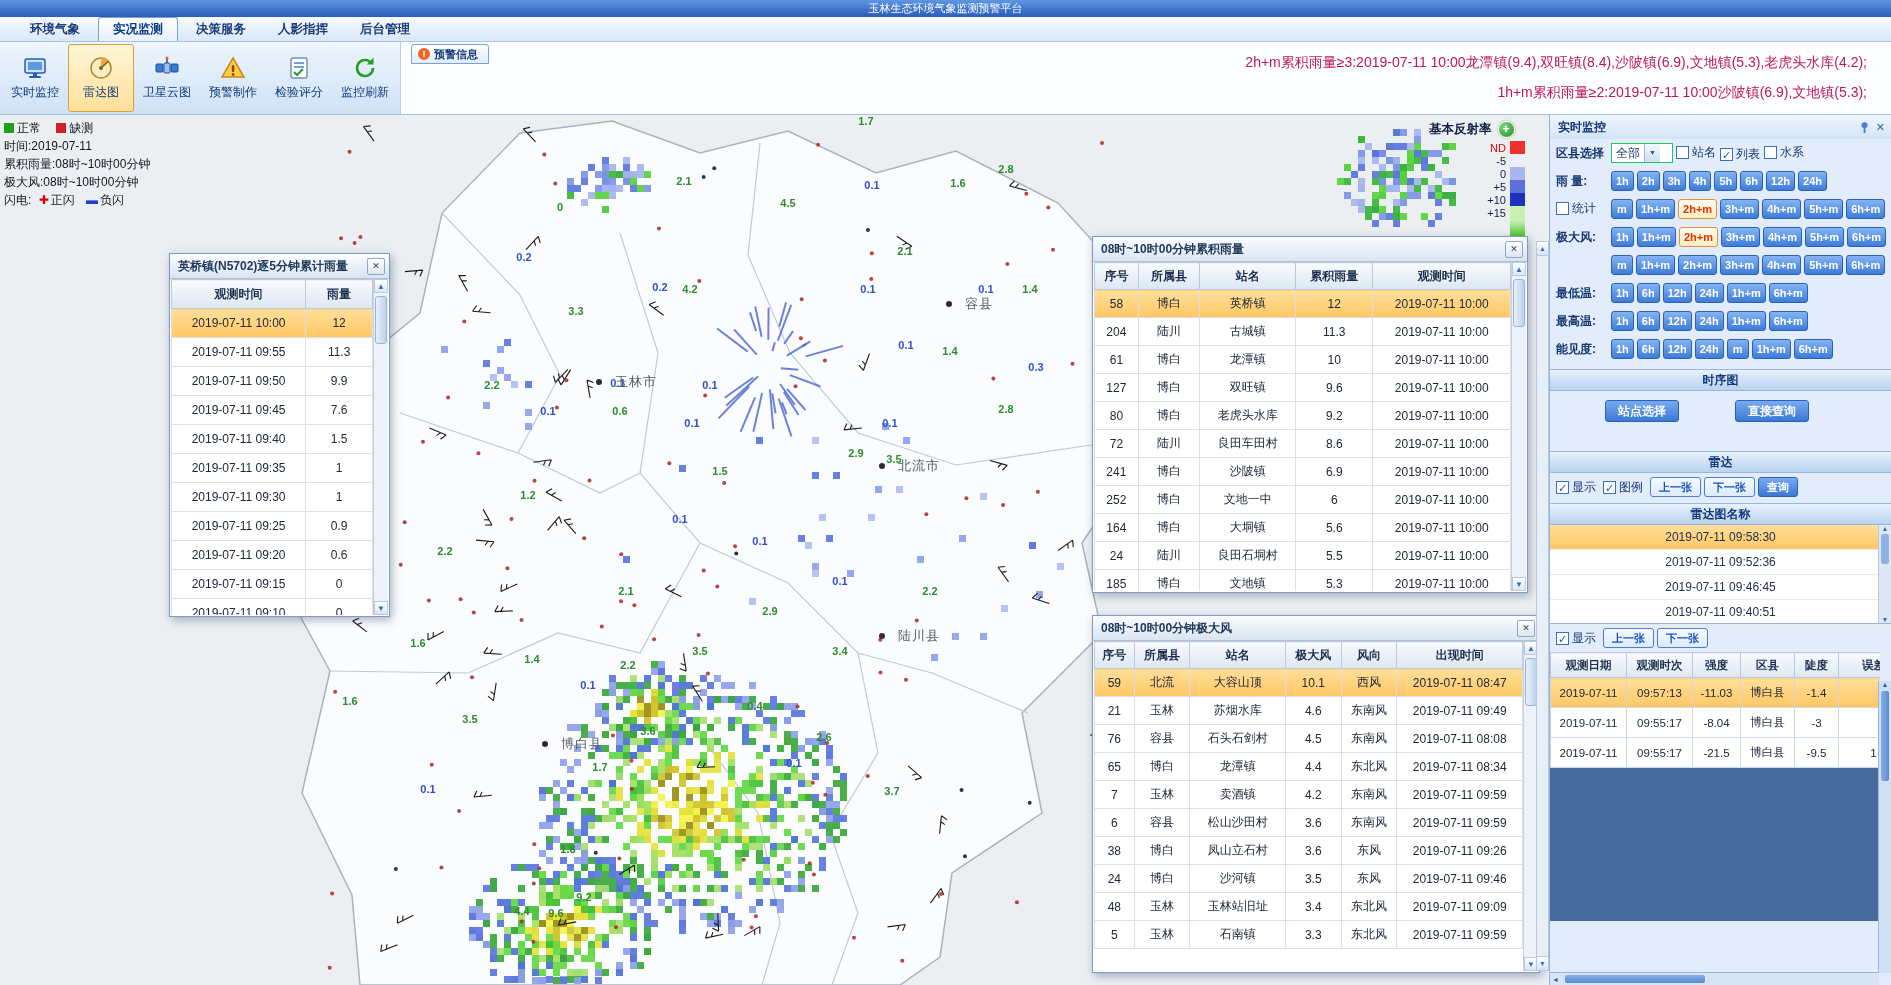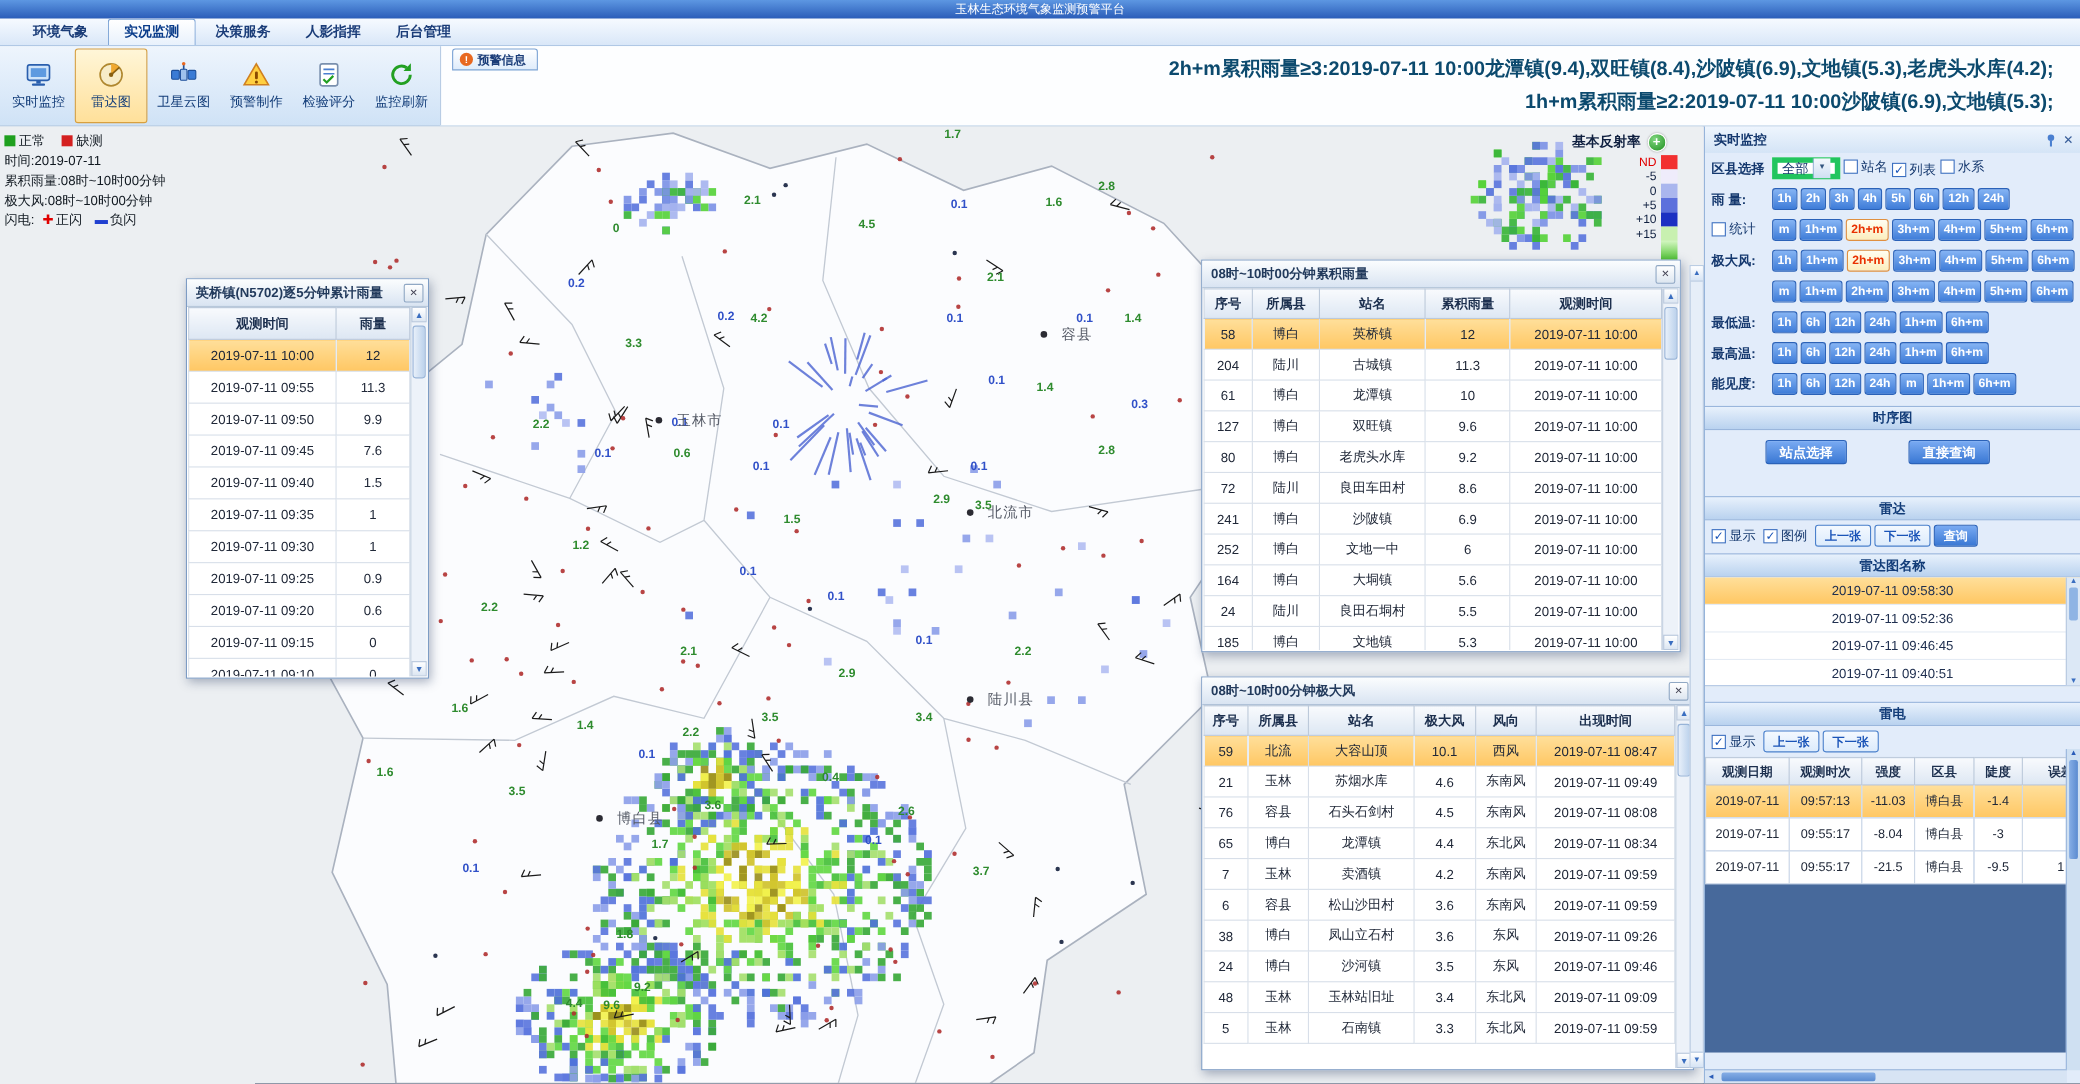--- a/index.html
+++ b/index.html
@@ -23,21 +23,21 @@
         gap:3px;border:1px solid transparent;border-radius:3px;color:#123c78;font-size:12px;}
   .tbtn.active{background:linear-gradient(#fff6d8,#ffe09a);border-color:#d8a040;}
   .tbtn svg{width:26px;height:26px;}
   .alertzone{flex:1;background:#fdfeff;border-left:1px solid #b8cce4;position:relative;}
   .warn-tab{position:absolute;left:10px;top:2px;height:18px;padding:0 10px 0 6px;border:1px solid #7aa2d4;
             border-radius:3px 3px 0 0;background:linear-gradient(#ffffff,#dfecfb);font-size:11px;color:#1a3c78;
             display:flex;align-items:center;gap:4px;font-weight:bold;}
   .warn-ico{width:12px;height:12px;border-radius:50%;background:#e86820;color:#fff;font-size:9px;
             line-height:12px;text-align:center;font-weight:bold;}
   .alert-lines{position:absolute;right:24px;top:12px;text-align:right;}
-  .alert-line{color:#0c4a6e;font-weight:bold;font-size:18px;line-height:16px;margin-bottom:14px;white-space:nowrap;}
+  .alert-line{color:#be185d;font-weight:normal;font-size:14px;line-height:16px;margin-bottom:14px;white-space:nowrap;}
   
   .maparea{position:absolute;left:0;top:115px;width:1548px;height:870px;background:#eceff2;overflow:hidden;}
   .map-legend{position:absolute;left:4px;top:4px;line-height:18px;color:#101820;font-size:12px;z-index:3;}
   .ml-row{white-space:nowrap;}
   .sq{display:inline-block;width:10px;height:10px;margin-right:3px;vertical-align:-1px;}
   .sq-g{background:#1fa01f;} .sq-r{background:#d42020;margin-left:12px;}
   .pos-flash{color:#e00000;font-weight:bold;margin:0 2px 0 4px;}
   .neg-flash{color:#2040d0;font-weight:bold;margin:0 2px 0 8px;}
   .refl{position:absolute;left:1429px;top:6px;width:96px;z-index:3;}
   .refl-head{display:flex;align-items:center;gap:6px;font-weight:bold;color:#102040;font-size:12.5px;}
@@ -82,21 +82,21 @@
   .rp-head{height:24px;display:flex;align-items:center;padding:0 6px 0 8px;font-weight:bold;
            background:linear-gradient(#eef5fd,#d4e4f6);}
   .rp-icons{margin-left:auto;display:flex;gap:5px;align-items:center;color:#3a5f9a;font-size:11px;}
   .rp-row{display:flex;align-items:center;padding:4px 4px 4px 6px;gap:3px;}
   .rp-label{width:52px;font-weight:bold;flex:none;font-size:12px;white-space:nowrap;}
   .rp-slabel{font-weight:bold;font-size:12px;margin:0 2px;white-space:nowrap;}
   .pbtn{height:20px;line-height:18px;padding:0 4px;min-width:22px;text-align:center;box-sizing:border-box;
         background:linear-gradient(#85b4f4,#3e7cd8);border:1px solid #2b62b8;border-radius:3px;
         color:#fff;font-weight:bold;font-size:11px;flex:none;font-family:inherit;}
   .pbtn.hot{background:linear-gradient(#fffdf2,#fceebe);color:#e83000;border-color:#e09040;}
-  .rp-select{height:20px;border:5px solid #22c55e;background:#fff;display:inline-flex;align-items:center;
+  .rp-select{height:20px;border:1px solid #22c55e;background:#fff;display:inline-flex;align-items:center;
              padding-left:4px;font-size:12px;box-sizing:border-box;white-space:nowrap;}
   .sel-arrow{width:15px;height:18px;margin-left:4px;background:linear-gradient(#f4f8fd,#cfdff2);
              border-left:1px solid #9ab6d8;color:#33557f;font-size:7px;line-height:18px;text-align:center;}
   .cb{display:inline-flex;align-items:center;gap:3px;margin-right:4px;white-space:nowrap;}
   .cb-box{width:13px;height:13px;border:1px solid #3a6ec0;background:#fff;font-size:11px;line-height:12px;
           text-align:center;color:#1a54b8;font-weight:bold;box-sizing:border-box;}
   .rp-sec{height:20px;line-height:20px;text-align:center;font-weight:bold;
           background:linear-gradient(#e8f1fc,#b9d2ef);border-top:1px solid #9ab6dc;border-bottom:1px solid #9ab6dc;
           color:#123c78;}
   .mt6{margin-top:6px;} .mt20{margin-top:20px;} .mt14{margin-top:14px;}
@@ -2393,21 +2393,20 @@
         <div class="rlist-item">2019-07-11 09:52:36</div>
         <div class="rlist-item">2019-07-11 09:46:45</div>
         <div class="rlist-item">2019-07-11 09:40:51</div>
         <div class="rlist-scroll">
           <span>▲</span>
           <span class="rlist-thumb"></span>
           <span style="margin-top: auto;">▼</span>
         </div>
       </div>
 
-    <div class="rp-sec mt14">雷电</div>
     <div class="rp-row">
       <span class="cb">
         <span class="cb-box">✓</span>
         <span>显示</span>
       </span>
       <button class="litebtn">上一张</button>
       <button class="litebtn">下一张</button>
     </div>
     <div class="lt-wrap">
       <table class="lt-table" id="lt-table">

